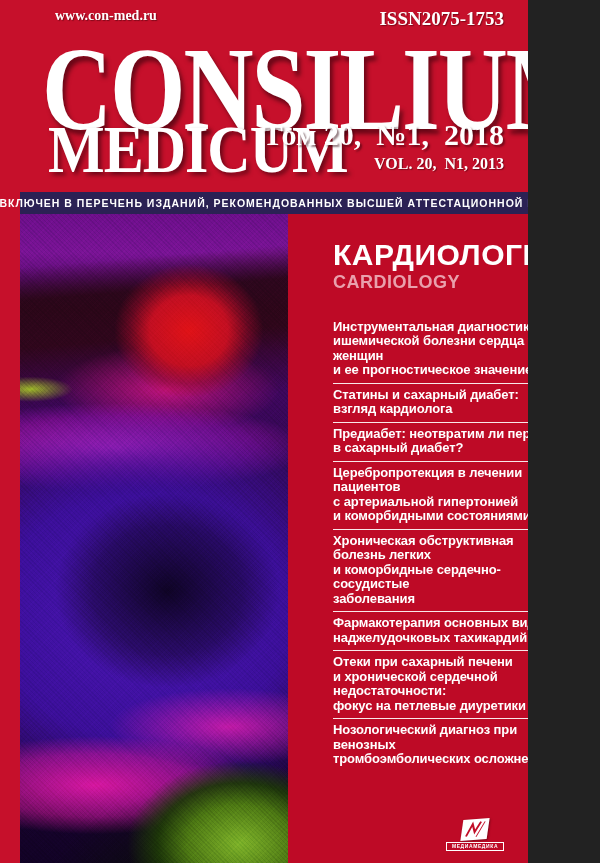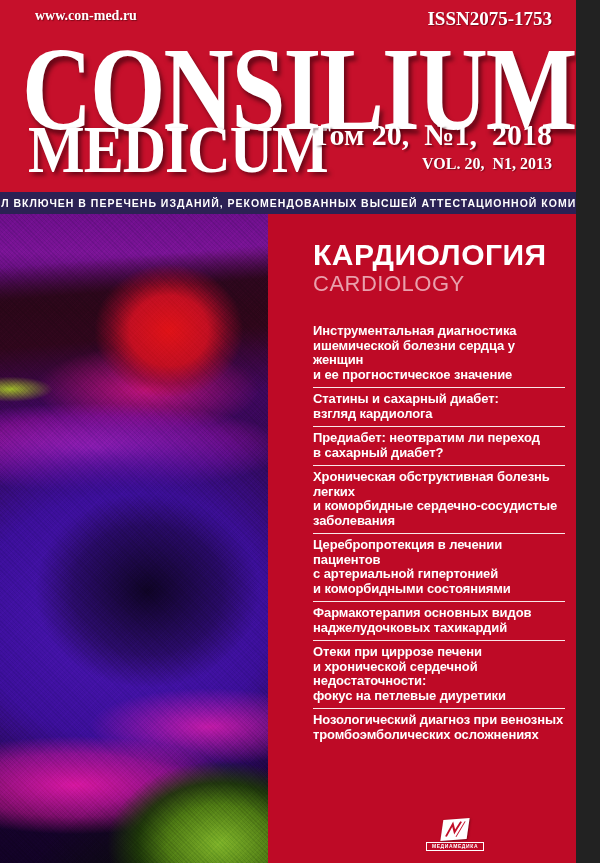--- a/index.html
+++ b/index.html
@@ -6,22 +6,23 @@
     --red:#C6102B;
     --panel_red:#BE0A26;
     --banner_bg:#2B2154;
     --pink:#E9A0AC;
     --white:#FFFFFF;
   }
   *{margin:0;padding:0;box-sizing:border-box;}
   html,body{width:600px;}
   body{font-family:"Liberation Sans",sans-serif;background:#222;}
   .cover{
-    position:relative;width:576px;height:863px;overflow:hidden;
+    position:relative;width:528px;height:863px;overflow:hidden;
     background:var(--red);
+    padding-left:20px;
   }
 
   
   .masthead{position:relative;height:192px;background:var(--red);}
   .site{position:absolute;left:35px;top:8px;font-family:"Liberation Serif",serif;
         font-weight:bold;font-size:14px;color:var(--white);
         text-shadow:1px 1px 1px rgba(60,0,10,.5);}
   .issn{position:absolute;right:24px;top:8px;font-family:"Liberation Serif",serif;
         font-weight:bold;font-size:19px;color:var(--white);
         text-shadow:1px 1px 1px rgba(60,0,10,.5);}
@@ -82,21 +83,21 @@
       repeating-linear-gradient(45deg, rgba(0,0,0,.10) 0 1px, transparent 1px 3px),
       repeating-linear-gradient(-45deg, rgba(255,255,255,.05) 0 1px, transparent 1px 4px);
     mix-blend-mode:overlay;
   }
 
   .panel{
     position:relative;flex:1;background:var(--panel_red);
     padding:24px 11px 0 45px;
   }
   .section-ru{font-size:30px;font-weight:bold;letter-spacing:.5px;color:var(--white);line-height:1.12;}
-  .section-en{font-size:22px;font-weight:normal;letter-spacing:.5px;color:var(--pink);line-height:1.12;}
+  .section-en{font-size:18px;font-weight:bold;letter-spacing:.5px;color:var(--pink);line-height:1.12;}
 
   .articles{list-style:none;margin-top:24px;}
   .article{
     color:var(--white);font-weight:bold;font-size:13px;line-height:14.5px;
     letter-spacing:-0.1px;white-space:pre-line;
     padding:4px 0 5px 0;border-bottom:1px solid rgba(255,255,255,.9);
   }
   .article:last-child{border-bottom:none;}
 
   
@@ -142,29 +143,29 @@
       <div class="section-en">CARDIOLOGY</div>
 
       <ul class="articles">
           <li class="article">Инструментальная диагностика
 ишемической болезни сердца у женщин
 и ее прогностическое значение</li>
           <li class="article">Статины и сахарный диабет:
 взгляд кардиолога</li>
           <li class="article">Предиабет: неотвратим ли переход
 в сахарный диабет?</li>
+          <li class="article">Церебропротекция в лечении пациентов
+с артериальной гипертонией
+и коморбидными состояниями</li>
           <li class="article">Хроническая обструктивная болезнь легких
 и коморбидные сердечно-сосудистые
 заболевания</li>
-          <li class="article">Церебропротекция в лечении пациентов
-с артериальной гипертонией
-и коморбидными состояниями</li>
           <li class="article">Фармакотерапия основных видов
 наджелудочковых тахикардий</li>
-          <li class="article">Отеки при циррозе печени
+          <li class="article">Отеки при сахарный печени
 и хронической сердечной недостаточности:
 фокус на петлевые диуретики</li>
           <li class="article">Нозологический диагноз при венозных
 тромбоэмболических осложнениях</li>
         </ul>
 
       <div class="logo">
         <div class="logo-mark">
           <svg width="22" height="17" viewBox="0 0 22 17" aria-hidden="true">
             <path d="M3 15 L8 3 L11 11 L16 1" stroke="#C10E28" stroke-width="2" fill="none"></path>

